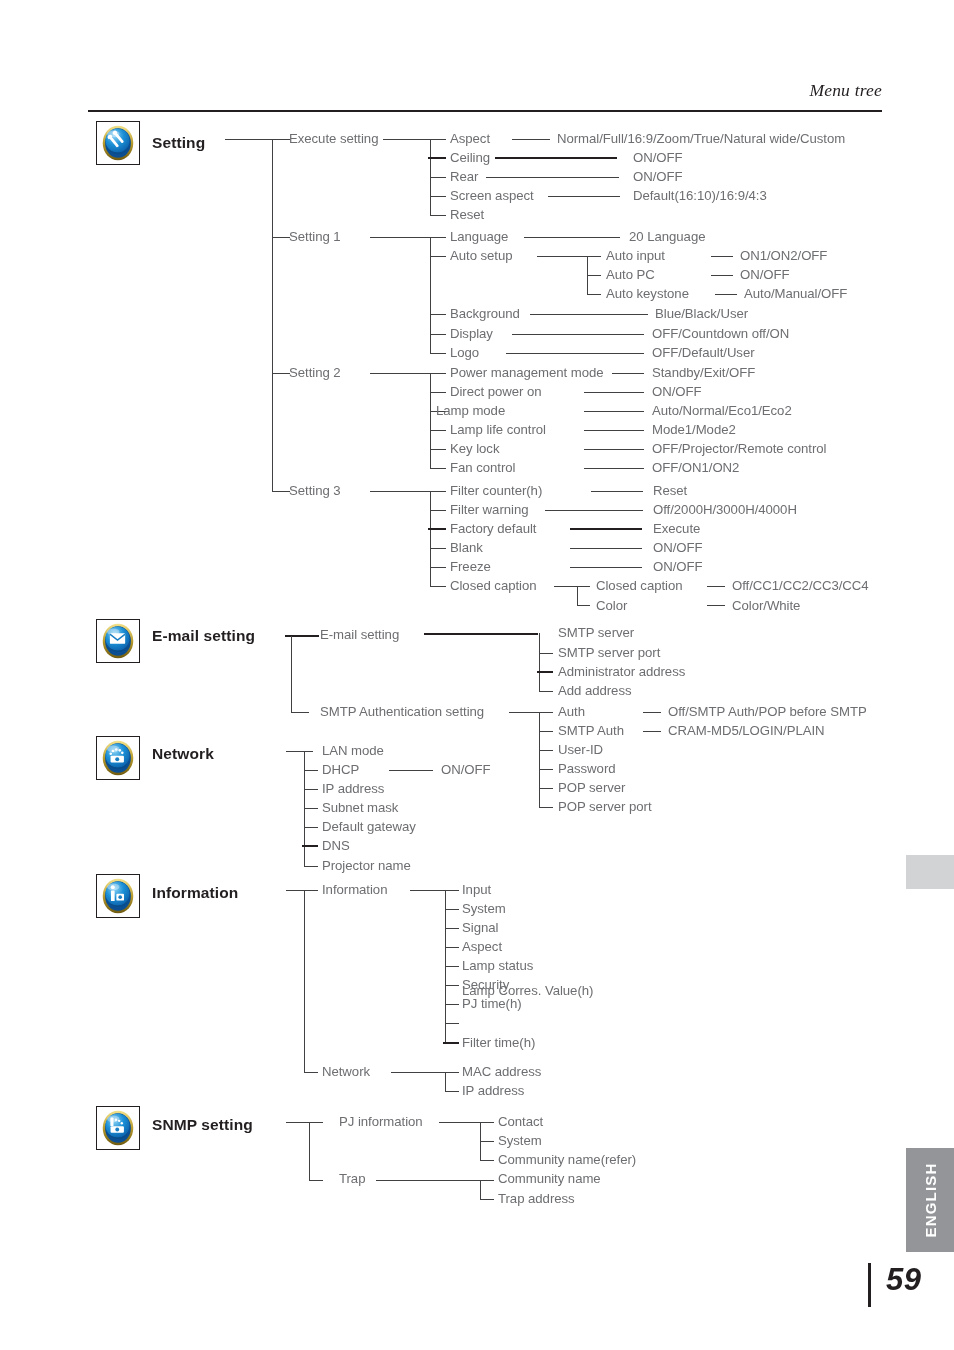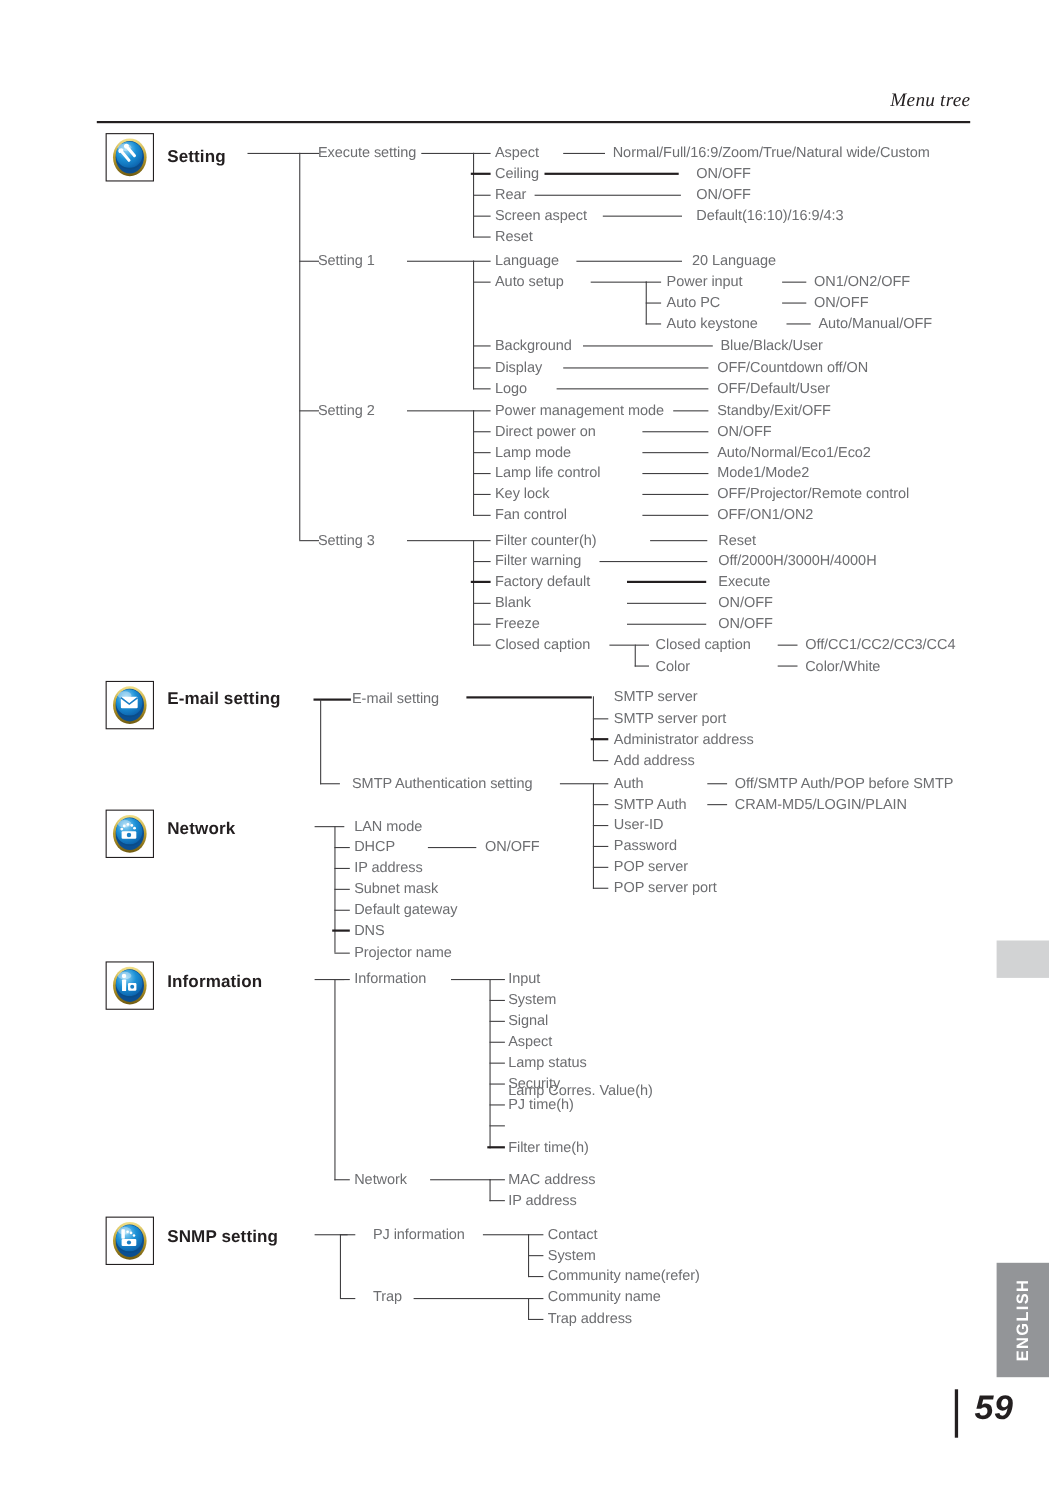--- a/index.html
+++ b/index.html
@@ -160,21 +160,21 @@
 
   <div class="h" style="left:524px;top:237px;width:96px"></div>
   <div class="n" style="left:629px;top:230px">20 Language</div>
 
   <div class="h" style="left:537px;top:256px;width:51px"></div>
   <div class="v" style="left:587px;top:256px;height:39px"></div>
   <div class="h" style="left:587px;top:256px;width:14px"></div>
   <div class="h" style="left:587px;top:275px;width:14px"></div>
   <div class="h" style="left:587px;top:294px;width:14px"></div>
 
-  <div class="n" style="left:606px;top:249px">Power input</div>
+  <div class="n" style="left:606px;top:249px">Auto input</div>
   <div class="n" style="left:606px;top:268px">Auto PC</div>
   <div class="n" style="left:606px;top:287px">Auto keystone</div>
 
   <div class="h" style="left:711px;top:256px;width:22px"></div>
   <div class="h" style="left:711px;top:275px;width:22px"></div>
   <div class="h" style="left:715px;top:294px;width:22px"></div>
 
   <div class="n" style="left:740px;top:249px">ON1/ON2/OFF</div>
   <div class="n" style="left:740px;top:268px">ON/OFF</div>
   <div class="n" style="left:744px;top:287px">Auto/Manual/OFF</div>
@@ -191,21 +191,21 @@
   <div class="v" style="left:430px;top:373px;height:96px"></div>
   <div class="h" style="left:430px;top:373px;width:16px"></div>
   <div class="h" style="left:430px;top:392px;width:16px"></div>
   <div class="h" style="left:430px;top:411px;width:16px"></div>
   <div class="h" style="left:430px;top:430px;width:16px"></div>
   <div class="h" style="left:430px;top:449px;width:16px"></div>
   <div class="h" style="left:430px;top:468px;width:16px"></div>
 
   <div class="n" style="left:450px;top:366px">Power management mode</div>
   <div class="n" style="left:450px;top:385px">Direct power on</div>
-  <div class="n" style="left:450px;top:404px">Lamp mode</div>
+  <div class="n" style="left:436px;top:404px">Lamp mode</div>
   <div class="n" style="left:450px;top:423px">Lamp life control</div>
   <div class="n" style="left:450px;top:442px">Key lock</div>
   <div class="n" style="left:450px;top:461px">Fan control</div>
 
   <div class="h" style="left:612px;top:373px;width:32px"></div>
   <div class="h" style="left:584px;top:392px;width:60px"></div>
   <div class="h" style="left:584px;top:411px;width:60px"></div>
   <div class="h" style="left:584px;top:430px;width:60px"></div>
   <div class="h" style="left:584px;top:449px;width:60px"></div>
   <div class="h" style="left:584px;top:468px;width:60px"></div>

